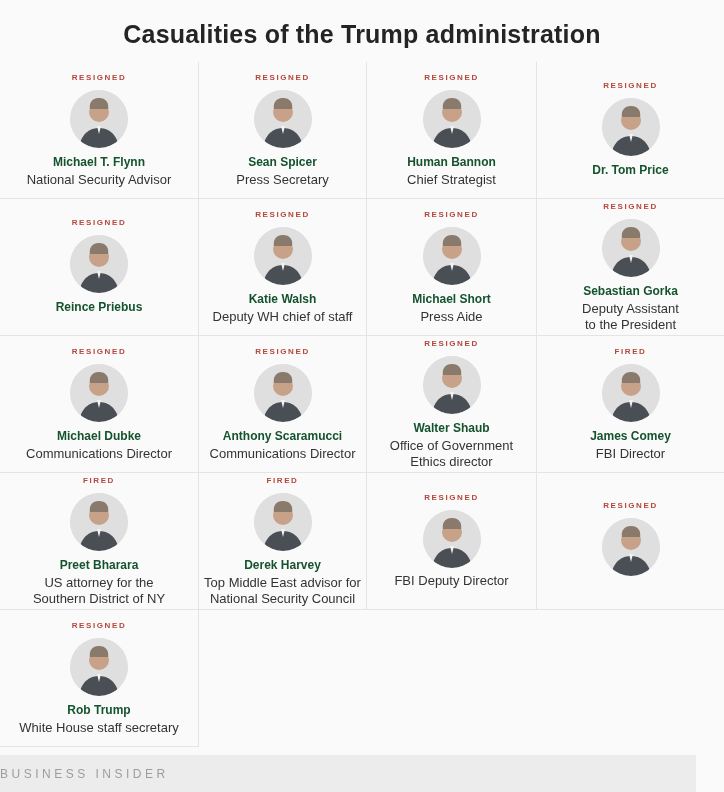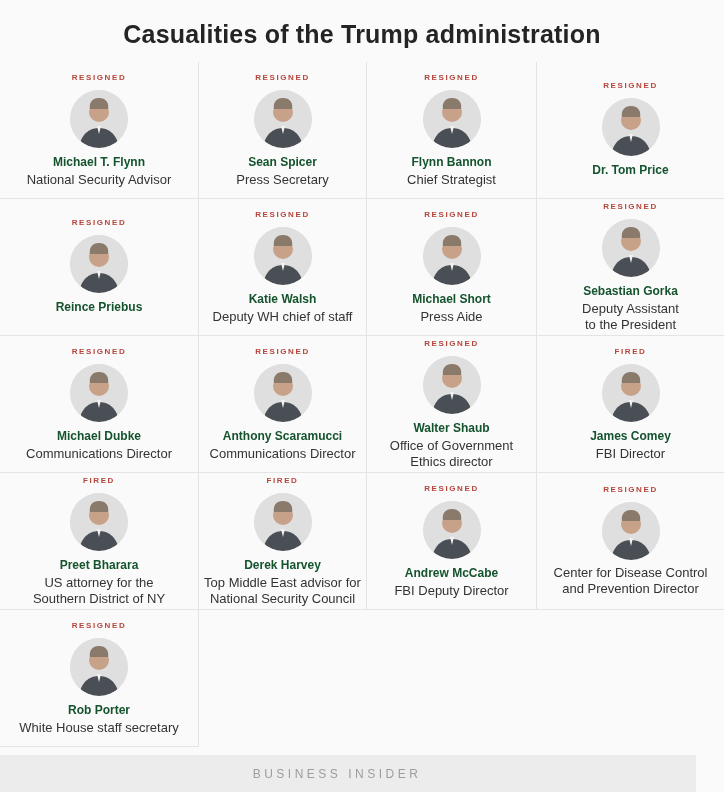--- a/index.html
+++ b/index.html
@@ -38,21 +38,21 @@
   .avatar svg{display:block;width:58px;height:58px;}
   .pname{
     font-size:12px;font-weight:bold;color:#14532d;line-height:19px;
   }
   .prole{
     font-size:13px;color:#333;line-height:16px;white-space:pre-line;
   }
   .footer{
     position:absolute;left:0;bottom:0;width:696px;height:37px;
     background:#ececec;
-    display:flex;align-items:center;justify-content:center;
+    display:flex;align-items:center;justify-content:flex-start;
     box-sizing:border-box;padding-right:22px;
   }
   .brand{
     font-size:12px;color:#9d9d9d;letter-spacing:3.5px;font-weight:normal;
   }
 </style>
 </head>
 <body>
 
 <div id="app">
@@ -114,21 +114,21 @@
         </defs>
         <g clip-path="url(#avclip2)">
           <circle cx="29" cy="29" r="29" fill="#dfdfdf"></circle>
           <circle cx="29" cy="22" r="10" fill="#c7a188"></circle>
           <path d="M29 8 C21 8 19 14 20 19 L38 19 C39 14 37 8 29 8 Z" fill="#8a7a6b"></path>
           <path d="M9 60 C10 42 22 38 29 38 C36 38 48 42 49 60 Z" fill="#4a4f55"></path>
           <path d="M27 36 L29 44 L31 36 Z" fill="#f2f2f2"></path>
         </g>
       </svg>
     </div>
-    <div class="pname">Flynn Bannon</div>
+    <div class="pname">Human Bannon</div>
     <div class="prole">Chief Strategist</div>
   </div>
 
   <div class="cell bB">
     <div class="status">RESIGNED</div>
     <div class="avatar">
       <svg viewBox="0 0 58 58" aria-hidden="true">
         <defs>
           <clipPath id="avclip3">
                 <circle cx="29" cy="29" r="29"></circle>
@@ -380,21 +380,20 @@
         </defs>
         <g clip-path="url(#avclip14)">
           <circle cx="29" cy="29" r="29" fill="#dfdfdf"></circle>
           <circle cx="29" cy="22" r="10" fill="#c7a188"></circle>
           <path d="M29 8 C21 8 19 14 20 19 L38 19 C39 14 37 8 29 8 Z" fill="#8a7a6b"></path>
           <path d="M9 60 C10 42 22 38 29 38 C36 38 48 42 49 60 Z" fill="#4a4f55"></path>
           <path d="M27 36 L29 44 L31 36 Z" fill="#f2f2f2"></path>
         </g>
       </svg>
     </div>
-    <div class="pname">Andrew McCabe</div>
     <div class="prole">FBI Deputy Director</div>
   </div>
 
   <div class="cell bB">
     <div class="status">RESIGNED</div>
     <div class="avatar">
       <svg viewBox="0 0 58 58" aria-hidden="true">
         <defs>
           <clipPath id="avclip15">
                 <circle cx="29" cy="29" r="29"></circle>
@@ -402,43 +401,41 @@
         </defs>
         <g clip-path="url(#avclip15)">
           <circle cx="29" cy="29" r="29" fill="#dfdfdf"></circle>
           <circle cx="29" cy="22" r="10" fill="#c7a188"></circle>
           <path d="M29 8 C21 8 19 14 20 19 L38 19 C39 14 37 8 29 8 Z" fill="#8a7a6b"></path>
           <path d="M9 60 C10 42 22 38 29 38 C36 38 48 42 49 60 Z" fill="#4a4f55"></path>
           <path d="M27 36 L29 44 L31 36 Z" fill="#f2f2f2"></path>
         </g>
       </svg>
     </div>
-    <div class="prole">Center for Disease Control
-and Prevention Director</div>
   </div>
 
   <div class="cell bR bB">
     <div class="status">RESIGNED</div>
     <div class="avatar">
       <svg viewBox="0 0 58 58" aria-hidden="true">
         <defs>
           <clipPath id="avclip16">
                 <circle cx="29" cy="29" r="29"></circle>
               </clipPath>
         </defs>
         <g clip-path="url(#avclip16)">
           <circle cx="29" cy="29" r="29" fill="#dfdfdf"></circle>
           <circle cx="29" cy="22" r="10" fill="#c7a188"></circle>
           <path d="M29 8 C21 8 19 14 20 19 L38 19 C39 14 37 8 29 8 Z" fill="#8a7a6b"></path>
           <path d="M9 60 C10 42 22 38 29 38 C36 38 48 42 49 60 Z" fill="#4a4f55"></path>
           <path d="M27 36 L29 44 L31 36 Z" fill="#f2f2f2"></path>
         </g>
       </svg>
     </div>
-    <div class="pname">Rob Porter</div>
+    <div class="pname">Rob Trump</div>
     <div class="prole">White House staff secretary</div>
   </div>
 </div>
 
   <div class="footer">
     <span class="brand">BUSINESS INSIDER</span>
   </div>
 </div>
 
 </body></html>

